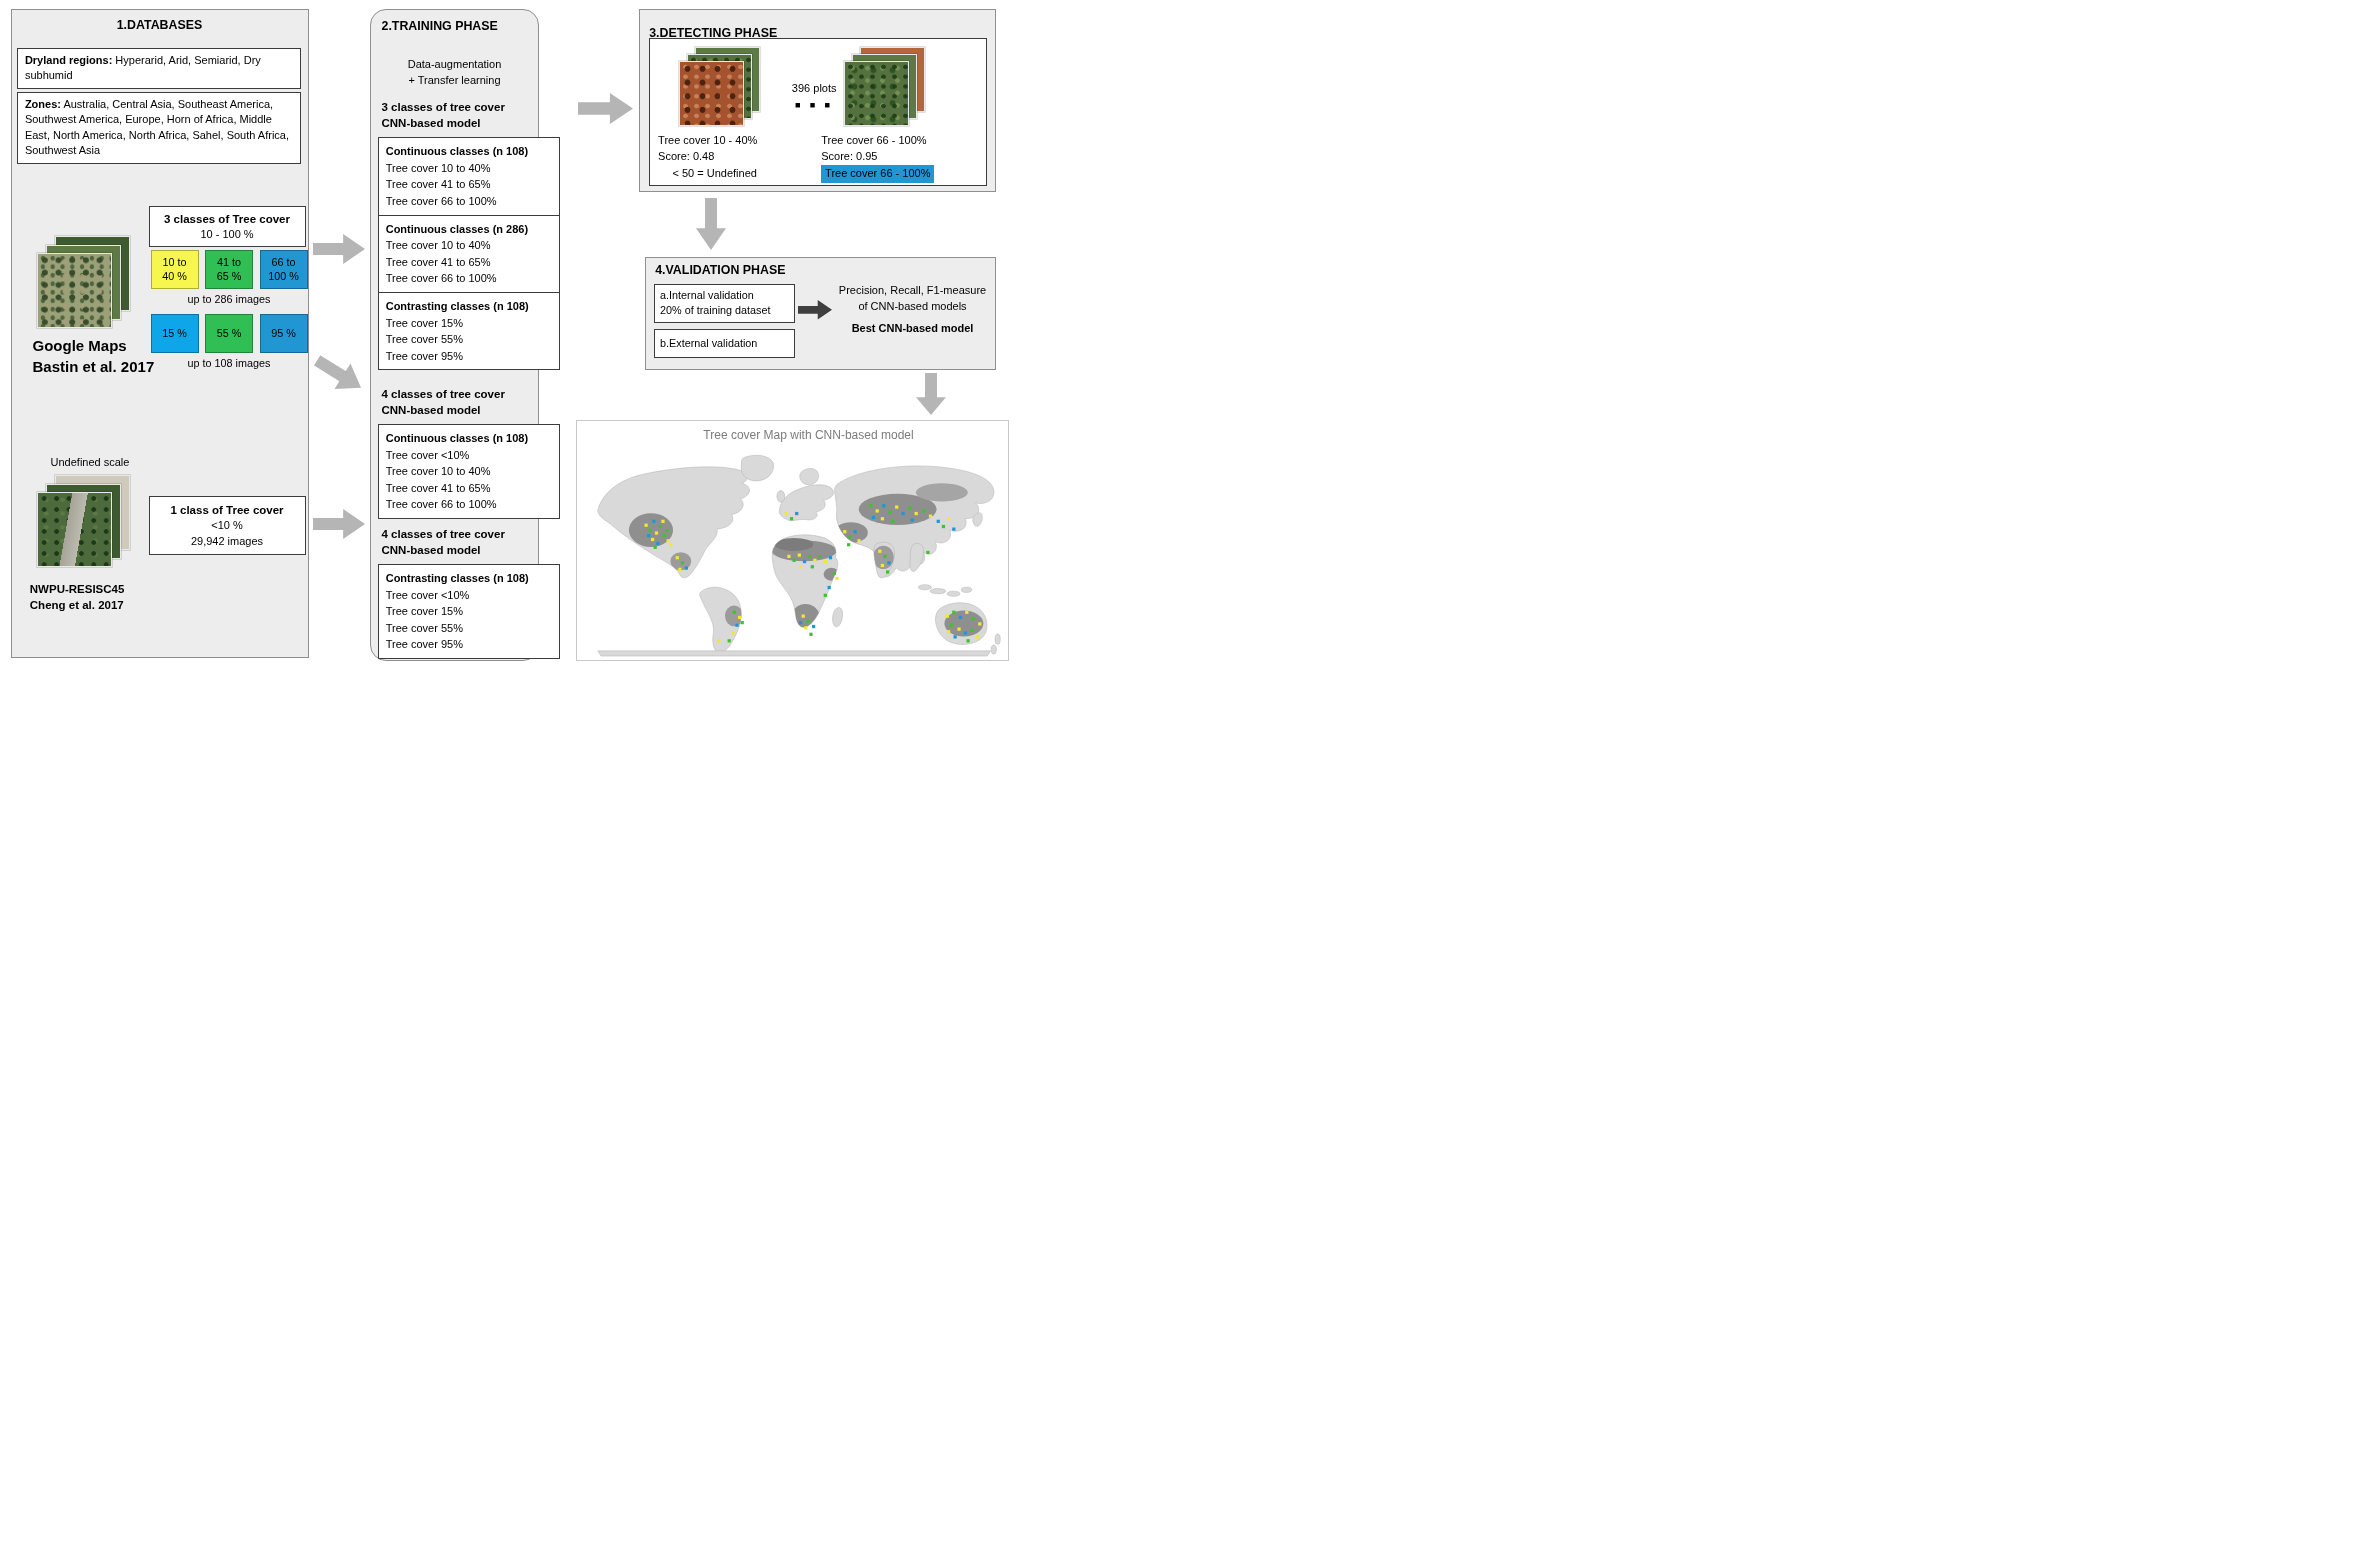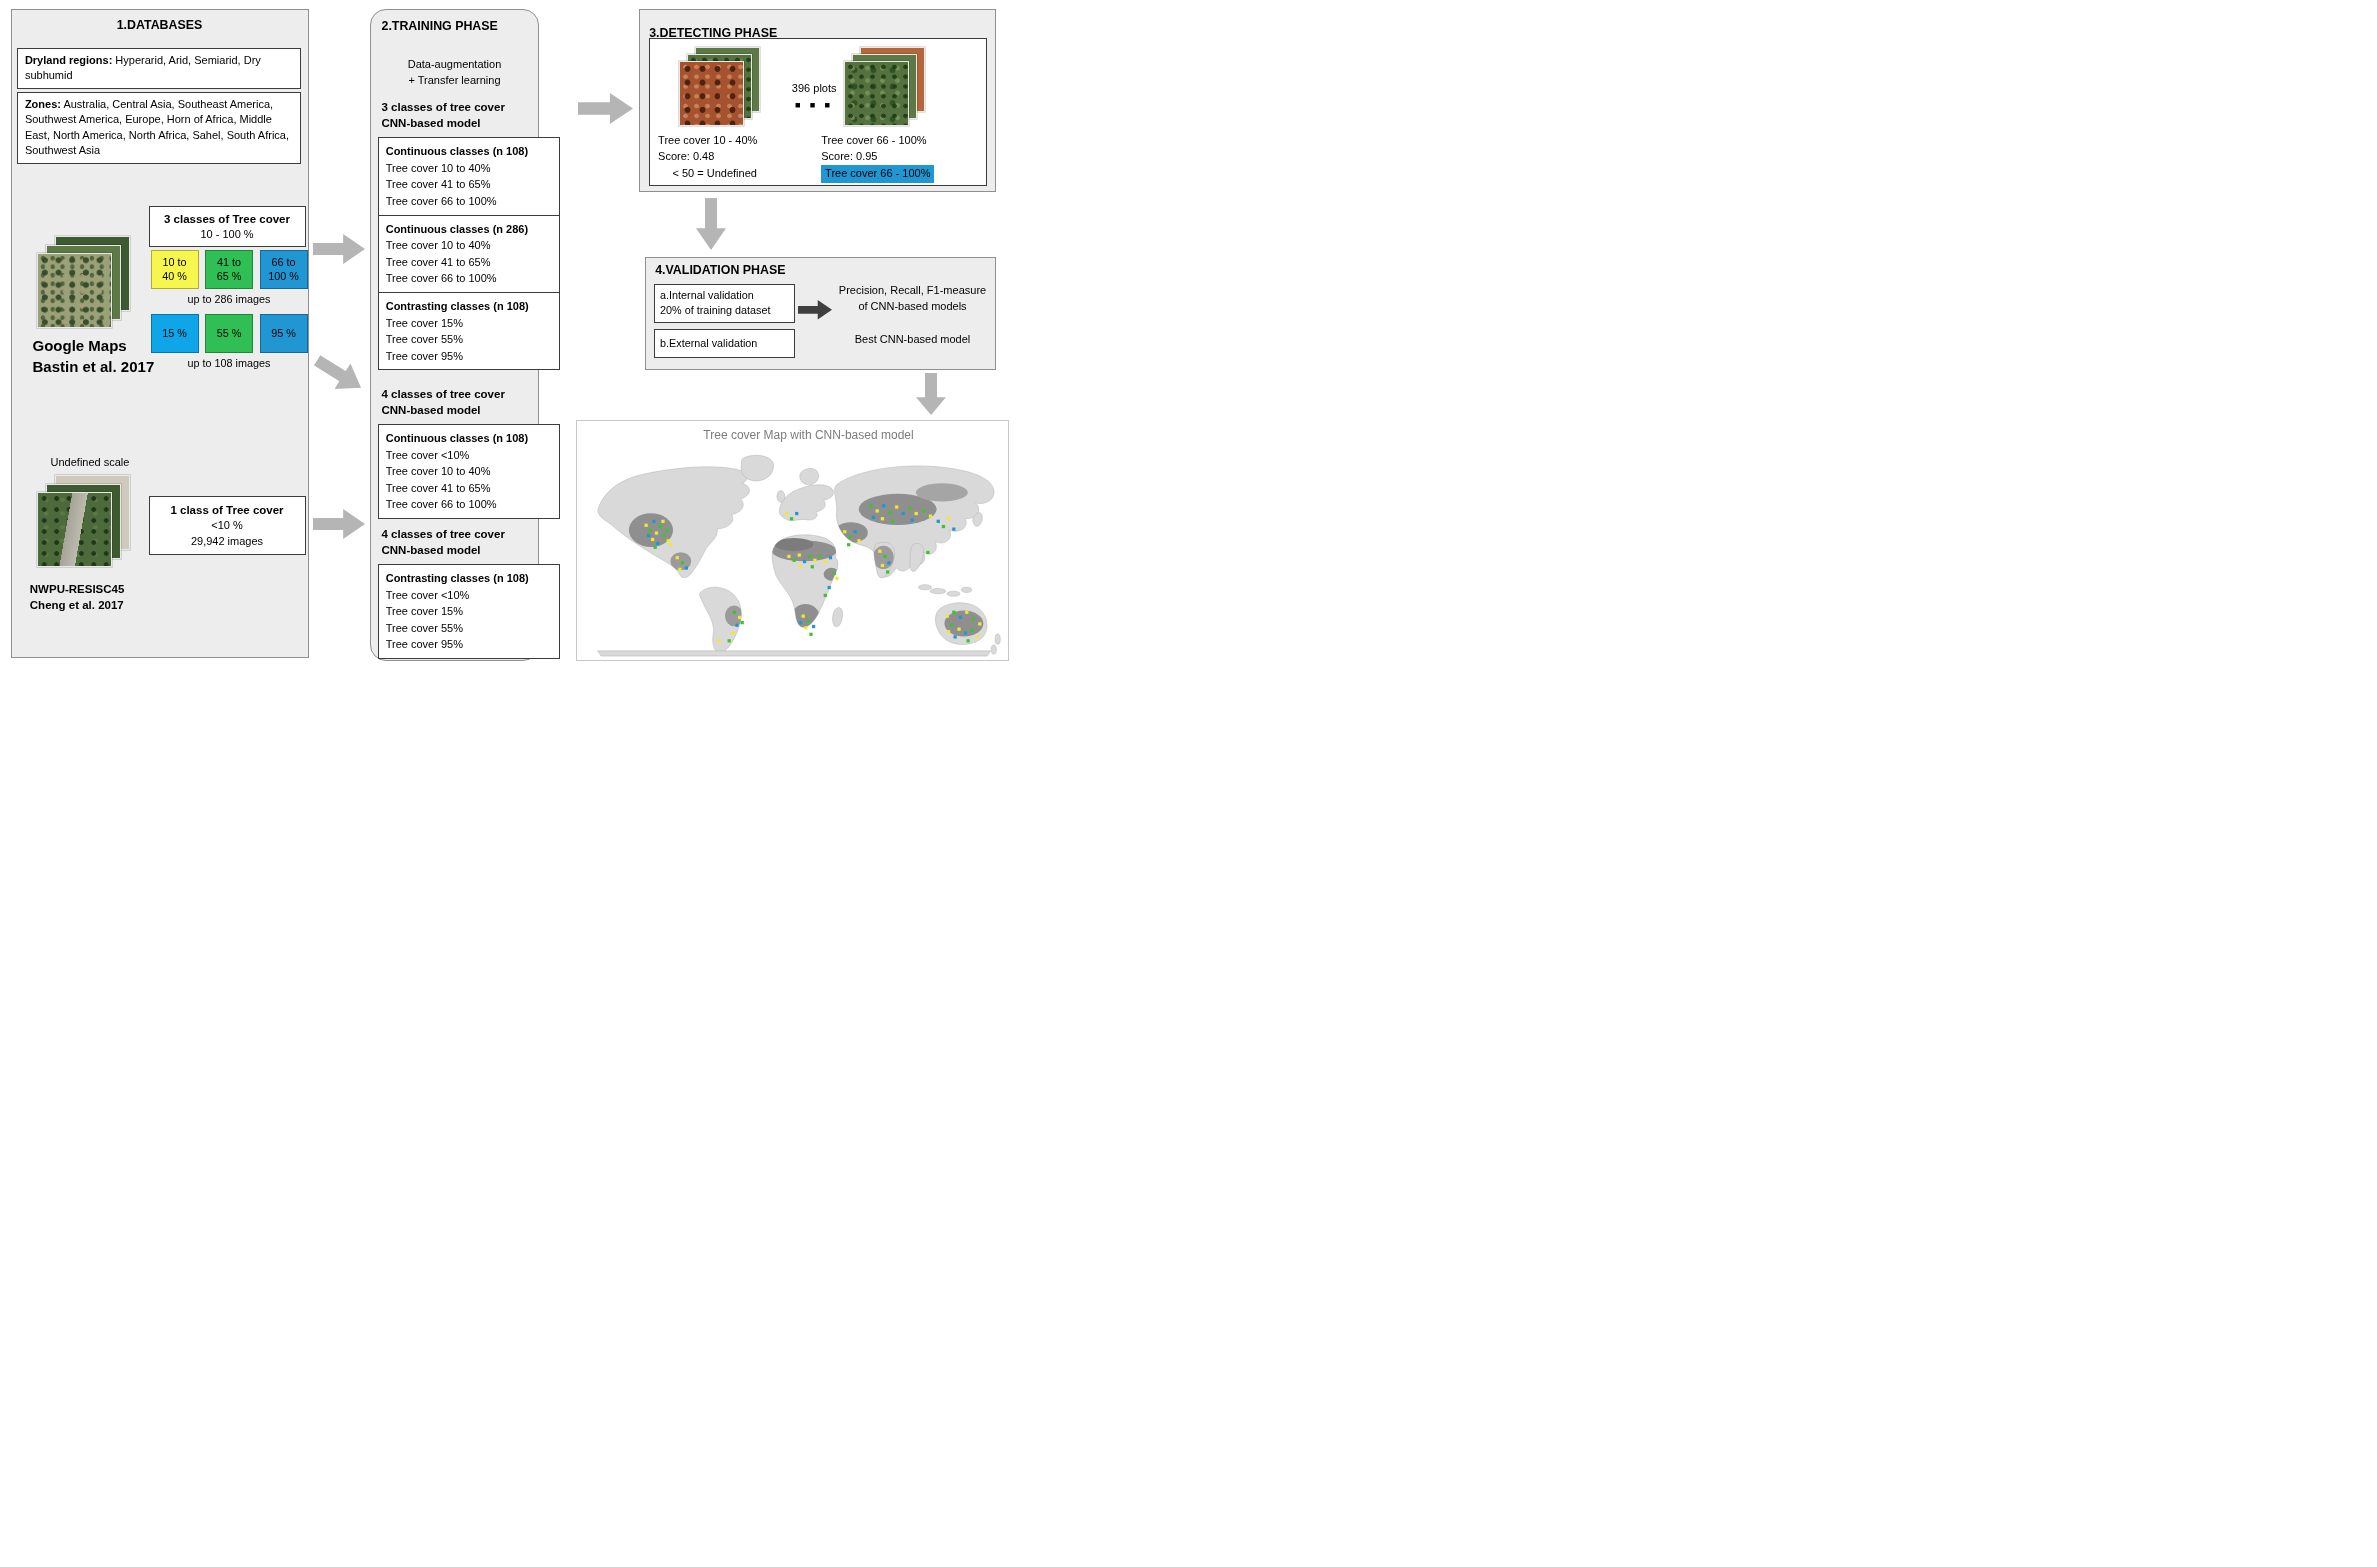--- a/index.html
+++ b/index.html
@@ -228,21 +228,21 @@
       <div>20% of training dataset</div>
     </div>
 
     <div class="wbox" style="left:7.9px;top:71px;width:141px;padding:5.9px 5.2px;font-size:10.8px;">b.External validation</div>
 
     <div class="arrow-r" style="left: 152px; top: 42px; width: 34px; height: 19.6px; background: rgb(63, 63, 63);"></div>
 
     <div class="abs t ctr" style="left:188px;top:25px;width:157px;">
       <div>Precision, Recall, F1-measure</div>
       <div>of CNN-based models</div>
-      <div style="margin-top:17px;">Best CNN-based model</div>
+      <div style="margin-top:6px;font-weight:bold;">Best CNN-based model</div>
     </div>
   </div>
 
   <div class="arrow-r" style="left: 313px; top: 234px; width: 52px; height: 30px; background: rgb(181, 181, 181);"></div>
   <div class="arrow-r" style="left: 313px; top: 359px; width: 52px; height: 30px; transform: rotate(32deg); background: rgb(181, 181, 181);"></div>
   <div class="arrow-r" style="left: 313px; top: 509px; width: 52px; height: 30px; background: rgb(181, 181, 181);"></div>
   <div class="arrow-r" style="left: 578px; top: 93px; width: 55px; height: 31px; background: rgb(181, 181, 181);"></div>
   <div class="arrow-d" style="left: 696px; top: 198px; width: 30px; height: 52px; background: rgb(181, 181, 181);"></div>
   <div class="arrow-d" style="left: 916px; top: 373px; width: 30px; height: 42px; background: rgb(181, 181, 181);"></div>
 

